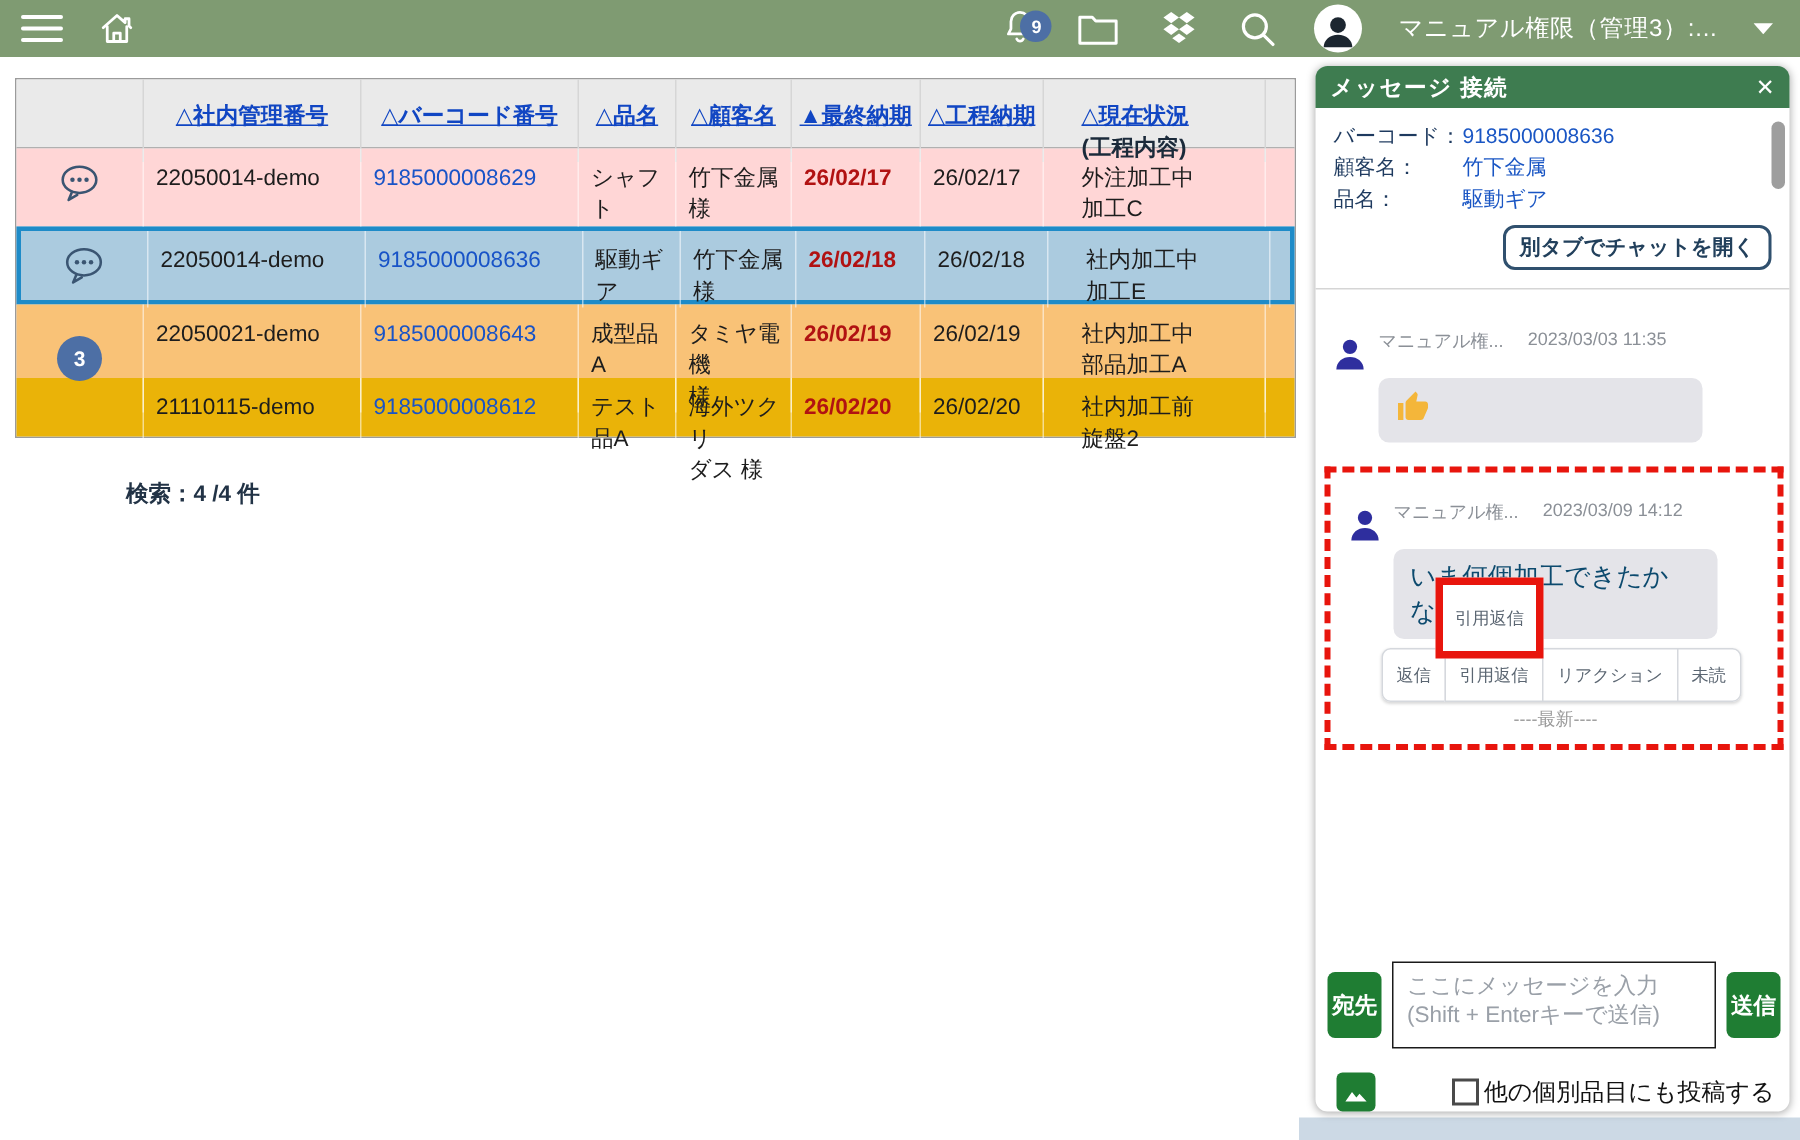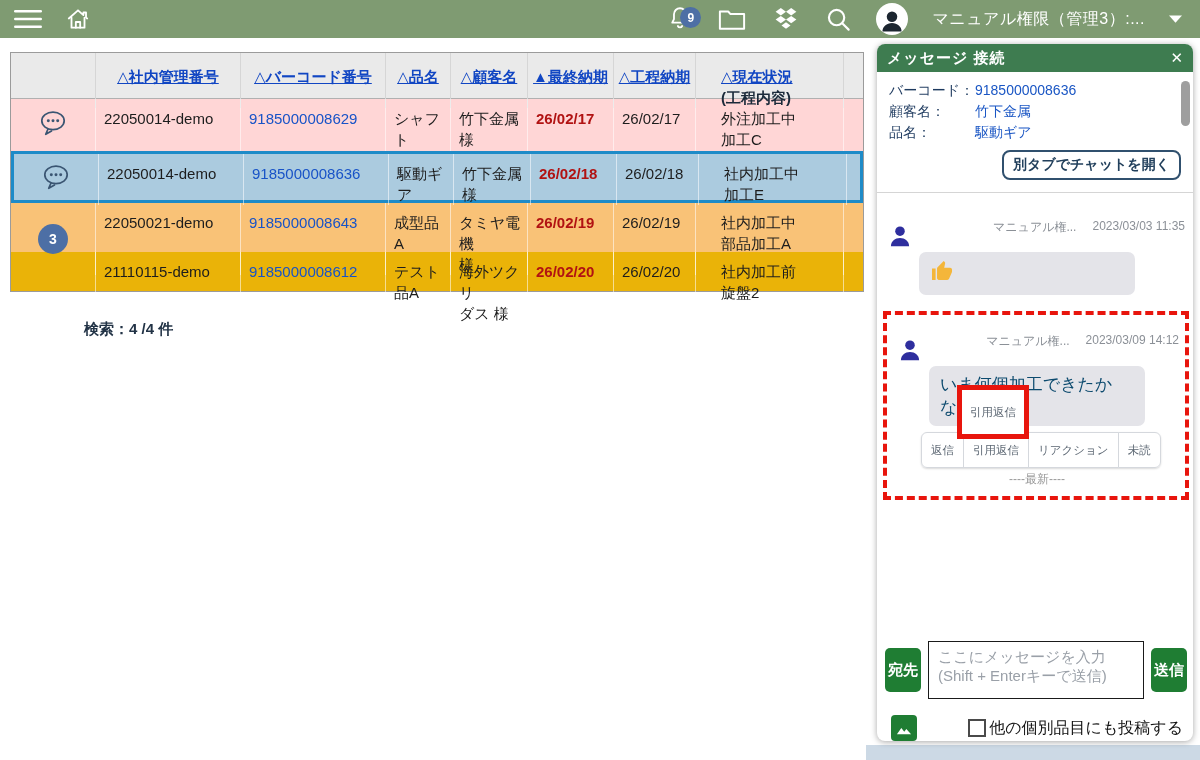--- a/index.html
+++ b/index.html
@@ -67,21 +67,21 @@
   .open-chat { display:block; margin:7px 0 0 auto; background:#fff; border:2px solid #30506e;
     border-radius:8px; padding:4px 9px; font-size:14px; font-weight:bold; color:#22405c;
     cursor:pointer; font-family:inherit; }
   .scroll-thumb { position:absolute; right:3px; top:37px; width:9px; height:45px;
     background:#9e9e9e; border-radius:5px; }
 
   .messages { flex:1; position:relative; padding:0 8px; }
   .msg { position:relative; padding-left:34px; }
   .msg1 { margin-top:26px; }
   .msg-avatar { position:absolute; left:2px; top:4px; }
-  .msg-head { display:flex; gap:16px; font-size:12px; color:#8b9097; white-space:nowrap;justify-content:flex-end; }
+  .msg-head { display:flex; gap:16px; font-size:12px; color:#8b9097; white-space:nowrap; }
   .msg-bubble { margin-top:16px; background:#e4e4e9; border-radius:7px; padding:7px 11px;
     font-size:17px; color:#0c4a6e; min-height:36px; width:216px; display:flex; align-items:center; }
 
   .dashed-wrap { position:relative; margin:16px -4px 0 -2px; border:4px dashed #e8150d;
     padding:18px 6px 8px 8px; }
   .action-row { display:flex; margin:6px 0 0 26px; box-shadow:0 1px 2px rgba(0,0,0,.15);
     width:max-content; border-radius:6px; }
   .action-btn { background:#fff; border:1px solid #d5d8dd; margin-left:-1px; padding:0 9px;
     height:36px; font-size:11.5px; color:#5b6672; display:flex; align-items:center;
     cursor:pointer; font-family:inherit; white-space:nowrap; }

